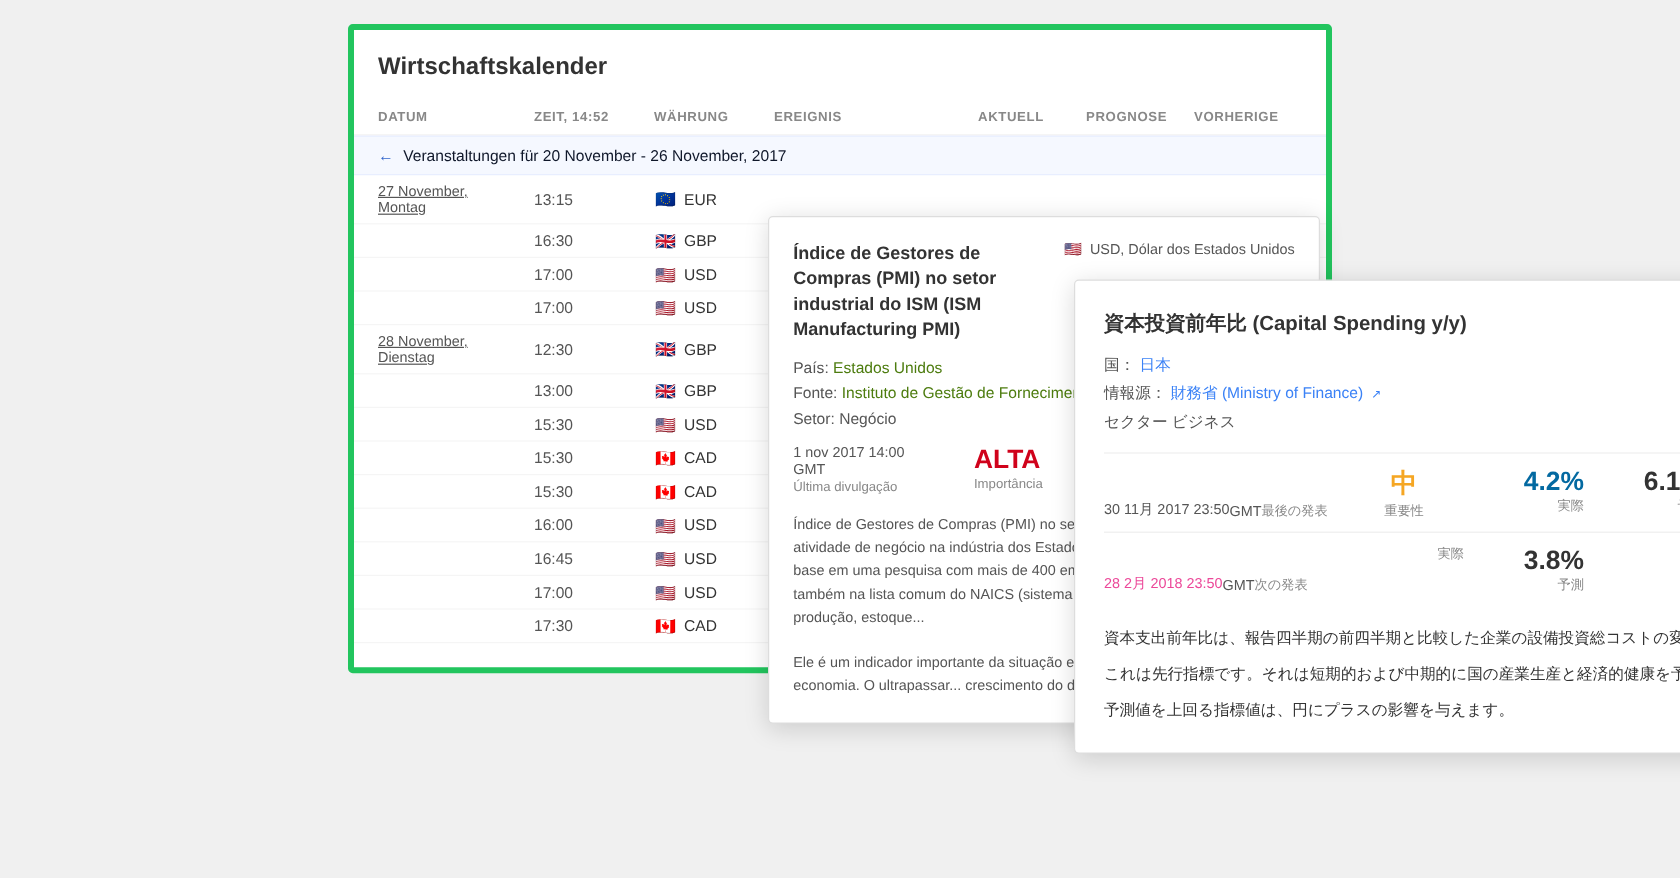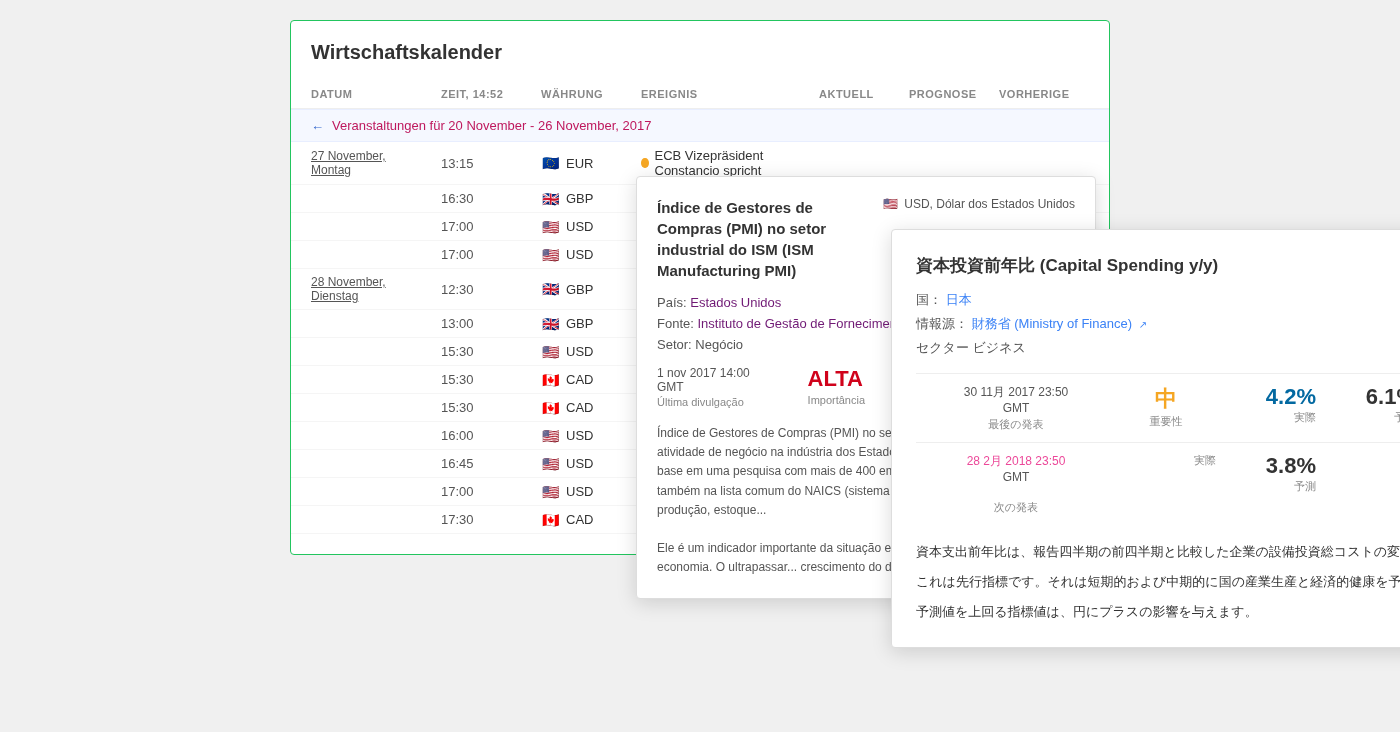--- a/index.html
+++ b/index.html
@@ -8,21 +8,21 @@
       background: #f0f0f0;
       min-height: 732px;
       display: flex;
       align-items: flex-start;
       justify-content: center;
       padding: 20px;
     }
 
     .main-calendar {
       background: #fff;
-      border: 1px solid #22c55e;
+      border: 5px solid #22c55e;
       border-radius: 4px;
       width: 820px;
       padding: 20px 0;
       position: relative;
     }
 
     .calendar-title {
       font-size: 20px;
       font-weight: 600;
       color: #333;
@@ -46,21 +46,21 @@
       border-bottom: 1px solid #e8eeff;
       padding: 8px 20px;
       display: flex;
       align-items: center;
       gap: 8px;
       font-size: 13px;
       color: #3366cc;
     }
 
     .events-banner a {
-      color: #be185d;
+      color: #0f172a;
       text-decoration: none;
     }
 
     .calendar-row {
       display: grid;
       grid-template-columns: 130px 100px 100px 1fr 90px 90px 90px;
       padding: 6px 20px;
       align-items: center;
       border-bottom: 1px solid #f5f5f5;
       font-size: 13px;
@@ -145,21 +145,21 @@
       white-space: nowrap;
       margin-left: 10px;
     }
 
     .popup-info-line {
       font-size: 13px;
       color: #555;
       margin-bottom: 6px;
     }
 
-    .popup-info-line a { color: #701a75; text-decoration: none; }
+    .popup-info-line a { color: #4d7c0f; text-decoration: none; }
 
     .popup-release-row {
       display: flex;
       gap: 30px;
       margin: 14px 0;
       align-items: flex-start;
     }
 
     .popup-release-block { }
 
@@ -253,22 +253,22 @@
     }
 
     .data-col-center {
       display: flex;
       flex-direction: column;
       align-items: center;
     }
 
     .data-col-left {
       display: flex;
-      flex-direction: column;
-      align-items: center;
+      flex-direction: row;
+      align-items: flex-end;
     }
 
     .next-release-num {
       font-size: 28px;
       font-weight: 600;
       color: #333;
       line-height: 1;
     }
 
     .next-release-label {
@@ -298,24 +298,20 @@
     <a>Veranstaltungen für 20 November - 26 November, 2017</a>
   </div>
 
   <div class="calendar-row">
     <span class="date-cell">27 November,<br>Montag</span>
     <span class="time-cell">13:15</span>
     <span class="currency-cell">
       <span class="flag">🇪🇺</span>
       <span>EUR</span>
     </span>
-    <span class="event-with-dot">
-      <span class="importance-dot importance-orange"></span>
-      <span>ECB Vizepräsident Constancio spricht</span>
-    </span>
     <span></span>
     <span></span>
     <span></span>
   </div>
 
   <div class="calendar-row">
     <span class="date-cell"></span>
     <span class="time-cell">16:30</span>
     <span class="currency-cell">
       <span class="flag">🇬🇧</span>

